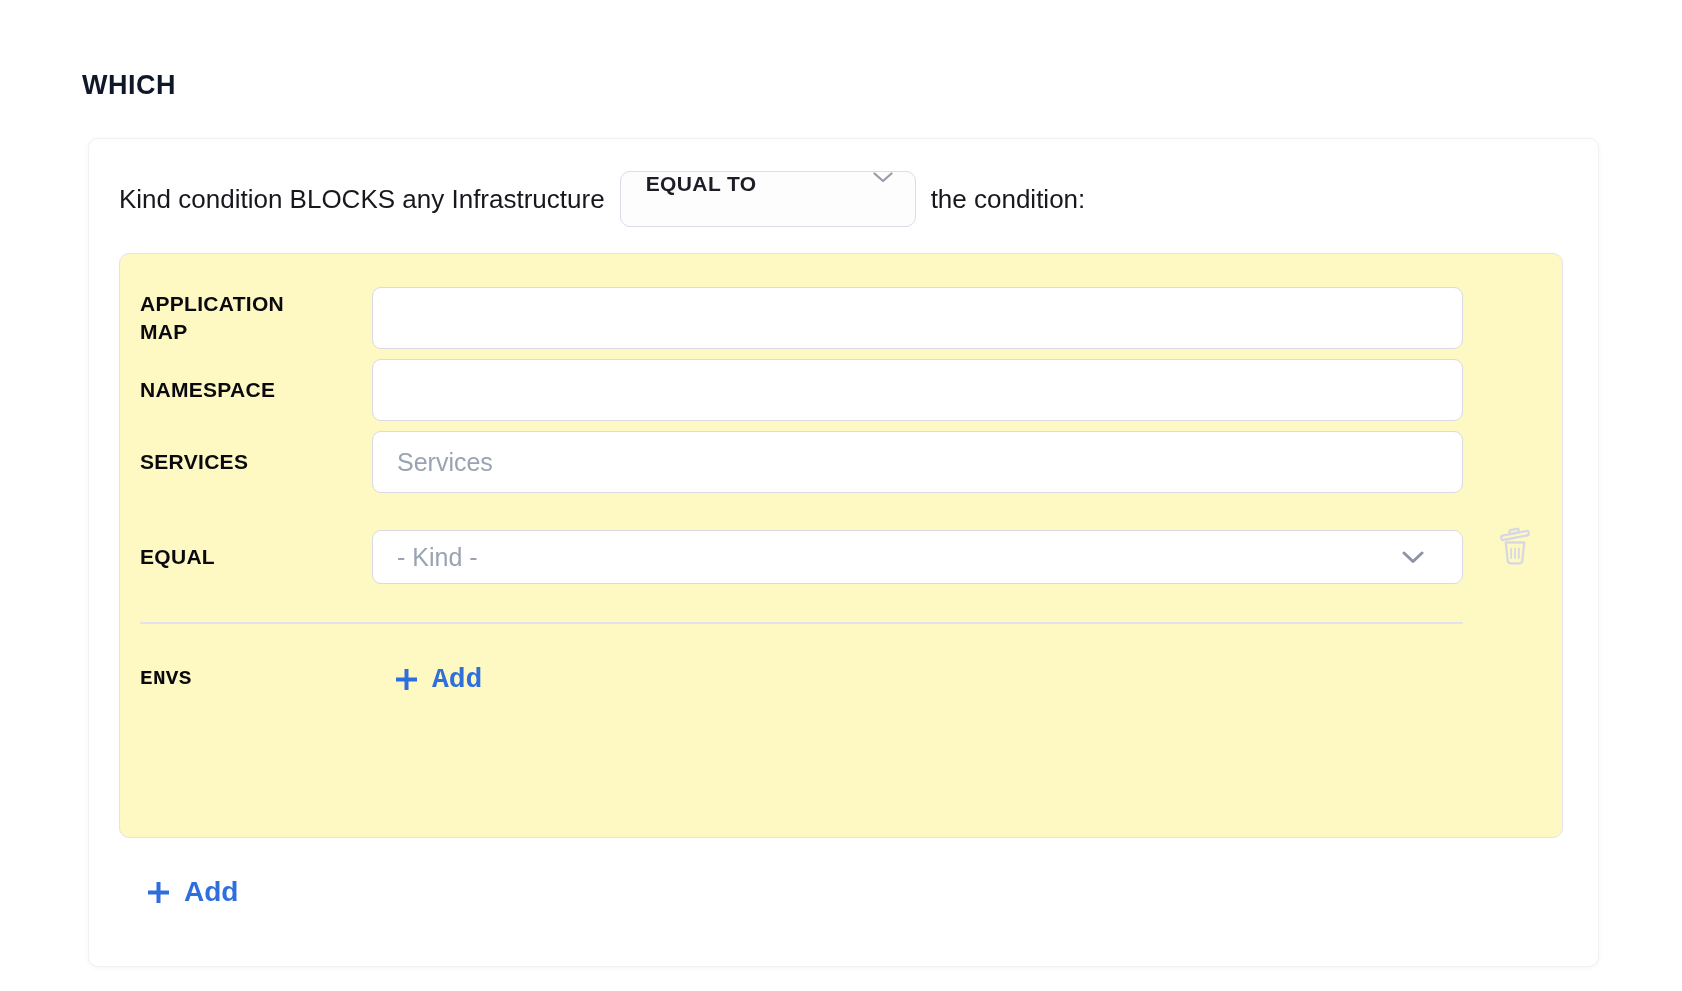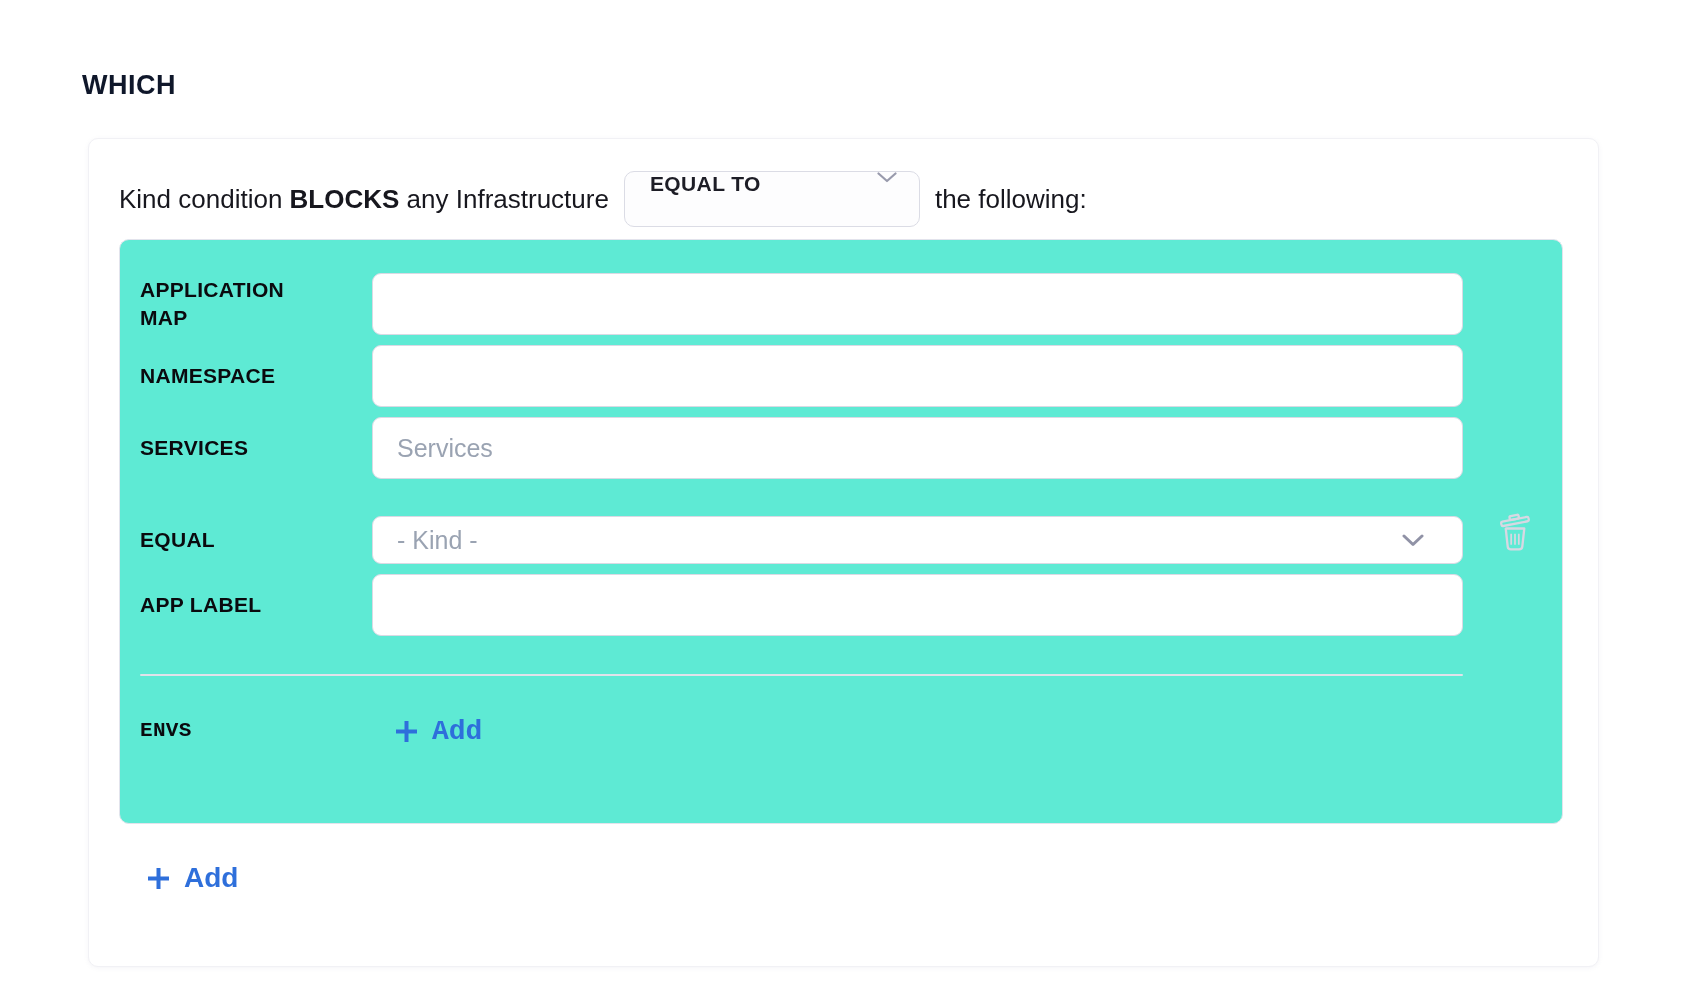--- a/index.html
+++ b/index.html
@@ -21,57 +21,57 @@
     background: #ffffff;
     border: 1px solid #F1F1F5;
     border-radius: 10px;
     box-shadow: 0 1px 4px rgba(150,150,175,.10);
   }
   .sentence {
     display: flex; align-items: center; gap: 15px;
     margin: 32px 30px 0 30px;
     font-size: 26px; color: #17171E;
   }
-  .sentence-text b { font-weight: bold; }
+  .sentence-text b { font-weight: normal; }
   .op-select {
     width: 296px; height: 56px;
     border: 1px solid #DBDCE5; border-radius: 10px;
     background: #FDFDFE;
     display: flex; align-items: flex-start; justify-content: space-between;
     padding: 0 22px 0 25px;
     cursor: pointer; flex: none;
   }
   .op-value {
     font-size: 21px; font-weight: bold;
     color: #1D1D26; letter-spacing: .4px;
   }
   .inner-card {
-    margin: 12px 35px 0 30px;
+    margin: 26px 35px 0 30px;
     height: 585px;
     border: 1px solid #E2E3EC; border-radius: 10px;
     padding: 33px 0 0 20px;
     position: relative;
-    background: #5eead4;
+    background: #fef9c3;
   }
   .field-row { display: flex; align-items: center; margin: 0 99px 10px 0; }
   .field-row.gap-after { margin-bottom: 37px; }
   .field-label {
     width: 232px; padding-right: 50px; flex: none;
     font-size: 21px; font-weight: bold;
     color: #0A0A0E; letter-spacing: .3px; line-height: 1.35;
   }
   .field-input {
     flex: 1; height: 62px;
     border: 1px solid #D9DAE4; border-radius: 9px;
     font-family: inherit; font-size: 25px; color: #17171E;
     padding: 0 24px; background: #fff; outline: none;
   }
   .field-input::placeholder { color: #9AA3B2; opacity: 1; }
   .kind-select {
-    flex: 1; height: 48px;
+    flex: 1; height: 54px;
     border: 1px solid #D9DAE4; border-radius: 9px;
     background: #fff; cursor: pointer;
     display: flex; align-items: center; justify-content: space-between;
     padding: 0 38px 0 24px;
   }
   .kind-placeholder { font-size: 25px; color: #9AA3B2; }
   .divider { height: 2px; background: #E1E2EA; margin: 38px 99px 0 0; border-radius: 1px; }
   .envs-row { display: flex; align-items: center; margin-top: 40px; font-family: Liberation Mono, monospace; }
   .add-btn {
     display: flex; align-items: center; gap: 13px;
@@ -101,21 +101,21 @@
       <span>any Infrastructure</span>
     </span>
     <div class="op-select">
       <span class="op-value">EQUAL TO</span>
       <span style="display:flex;">
         <svg width="20" height="11" viewBox="0 0 20 11">
             <path d="M1.5 1.5 L10 9 L18.5 1.5" fill="none" stroke="#989AAC" stroke-width="2.2" stroke-linecap="round" stroke-linejoin="round"></path>
           </svg>
       </span>
     </div>
-    <span class="sentence-text">the following:</span>
+    <span class="sentence-text">the condition:</span>
   </div>
 
   <div class="inner-card">
 
     <div class="field-row">
       <div class="field-label">APPLICATION MAP</div>
       <input class="field-input" type="text" placeholder="" style="">
     </div>
 
     <div class="field-row">
@@ -133,24 +133,20 @@
       <div class="kind-select">
         <span class="kind-placeholder">- Kind -</span>
         <span style="display:flex;">
           <svg width="22" height="13" viewBox="0 0 22 13">
               <path d="M2 2 L11 10.5 L20 2" fill="none" stroke="#9092A6" stroke-width="3" stroke-linecap="round" stroke-linejoin="round"></path>
             </svg>
         </span>
       </div>
     </div>
 
-    <div class="field-row">
-      <div class="field-label">APP LABEL</div>
-      <input class="field-input" type="text" placeholder="" style="">
-    </div>
 
     <div class="divider"></div>
 
     <div class="envs-row">
       <div class="field-label">ENVS</div>
       <button class="add-btn env">
         <span style="display:flex;">
           <svg width="25" height="25" viewBox="0 0 25 25">
               <path d="M12.5 2v21M2 12.5h21" fill="none" stroke="#2E6FDB" stroke-width="4"></path>
             </svg>

